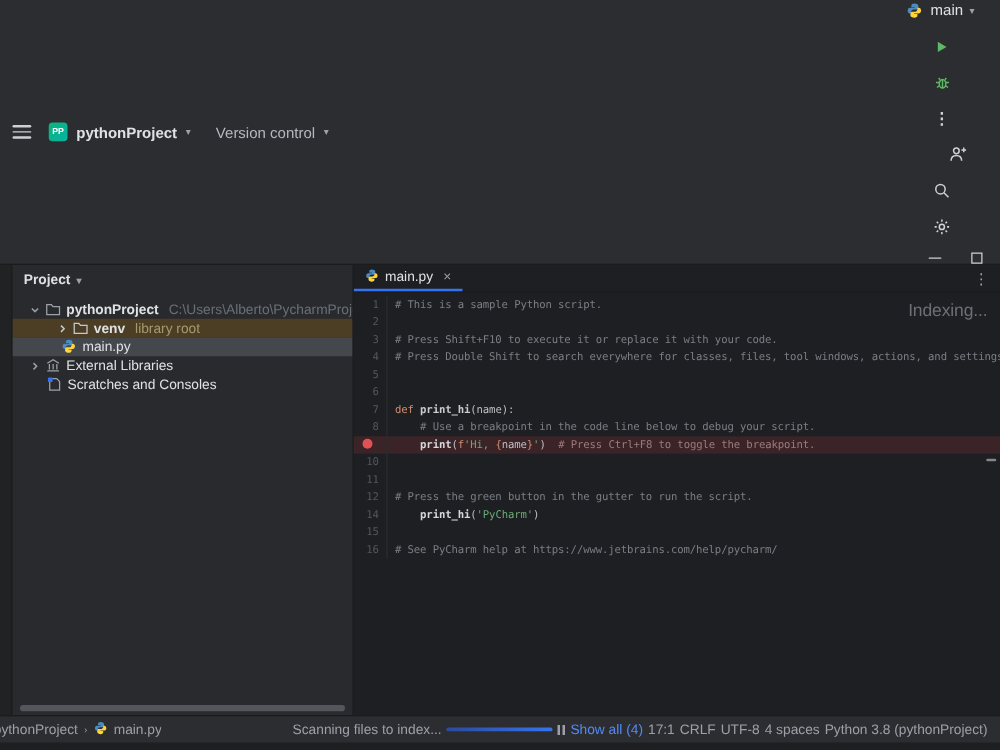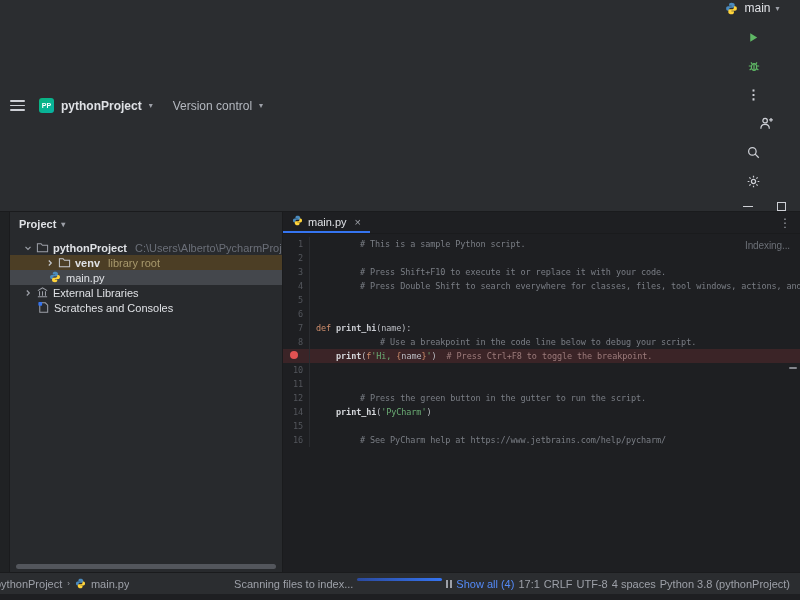--- a/index.html
+++ b/index.html
@@ -59,40 +59,40 @@
   .code { flex:1; position:relative; padding-top:3px;
           font-family:"DejaVu Sans Mono", monospace; font-size:8.5px; letter-spacing:-0.1px; }
   .cl { height:14px; display:flex; align-items:center; }
   .ln { flex:0 0 26px; text-align:right; padding-right:6px; color:#53565c; }
   .cl.current .ln { color:#a6a8ad; }
   .cl.bp { background:#3b2427; }
   .cl.bp .ln { text-align:left; padding-left:7px; }
   .bp-dot { width:8px; height:8px; border-radius:50%; background:#e35252; display:inline-block; }
   .ct { flex:1; min-width:0; height:100%; display:flex; align-items:center;
         border-left:1px solid #2a2c30; padding-left:6px; white-space:pre; overflow:hidden; }
-  .tk-com { color:#7a7e85;margin-left:44px; }
+  .tk-com { color:#7a7e85; }
   .tk-comr { color:#9c7b7b; }
   .tk-kw { color:#cf8e6d; }
   .tk-str { color:#6aab73; }
   .tk-def { color:#bcbec4; }
   .tk-param { color:#bcbec4; }
   .tk-dunder { color:#c77dbb; }
   .tk-fn { color:#c9cbd0; font-weight:700; }
   .tk-fnb { color:#d6d8dc; font-weight:700; }
   .caret { width:1.5px; height:10px; background:#d5d7db; display:inline-block; }
-  .indexing { position:absolute; top:6px; right:10px; color:#6b6f76; font-size:10px;
+  .indexing { position:absolute; top:6px; right:10px; color:#6b6f76; font-size:14px;
               font-family:"Liberation Sans", sans-serif; }
   .scroll-mark { position:absolute; top:133px; right:3px; width:8px; height:2px;
                  background:#83868c; border-radius:1px; }
 
   
   .statusbar { flex:0 0 22px; background:#2b2d30; border-top:1px solid #1a1b1d;
                display:flex; align-items:center; font-size:11px; color:#9da0a8; padding-right:10px; }
   .sb-left { display:flex; align-items:center; gap:5px; margin-left:-5px; overflow:hidden; }
-  .sb-right { margin-left:auto; display:flex; gap:4px; }
+  .sb-right { margin-left:auto; display:flex; align-items:center; gap:4px; }
   .progress { width:85px; height:3px; border-radius:2px;
               background:linear-gradient(90deg,#2b4a9e,#3574f0); }
   .pause { display:flex; gap:2px; align-items:center; cursor:pointer; }
   .pause i { width:2px; height:8px; background:#9da0a8; display:block; }
   .show-all { color:#548af7; cursor:pointer; }
   .sb-item { cursor:pointer; }
 </style>
 </head>
 <body>
 

